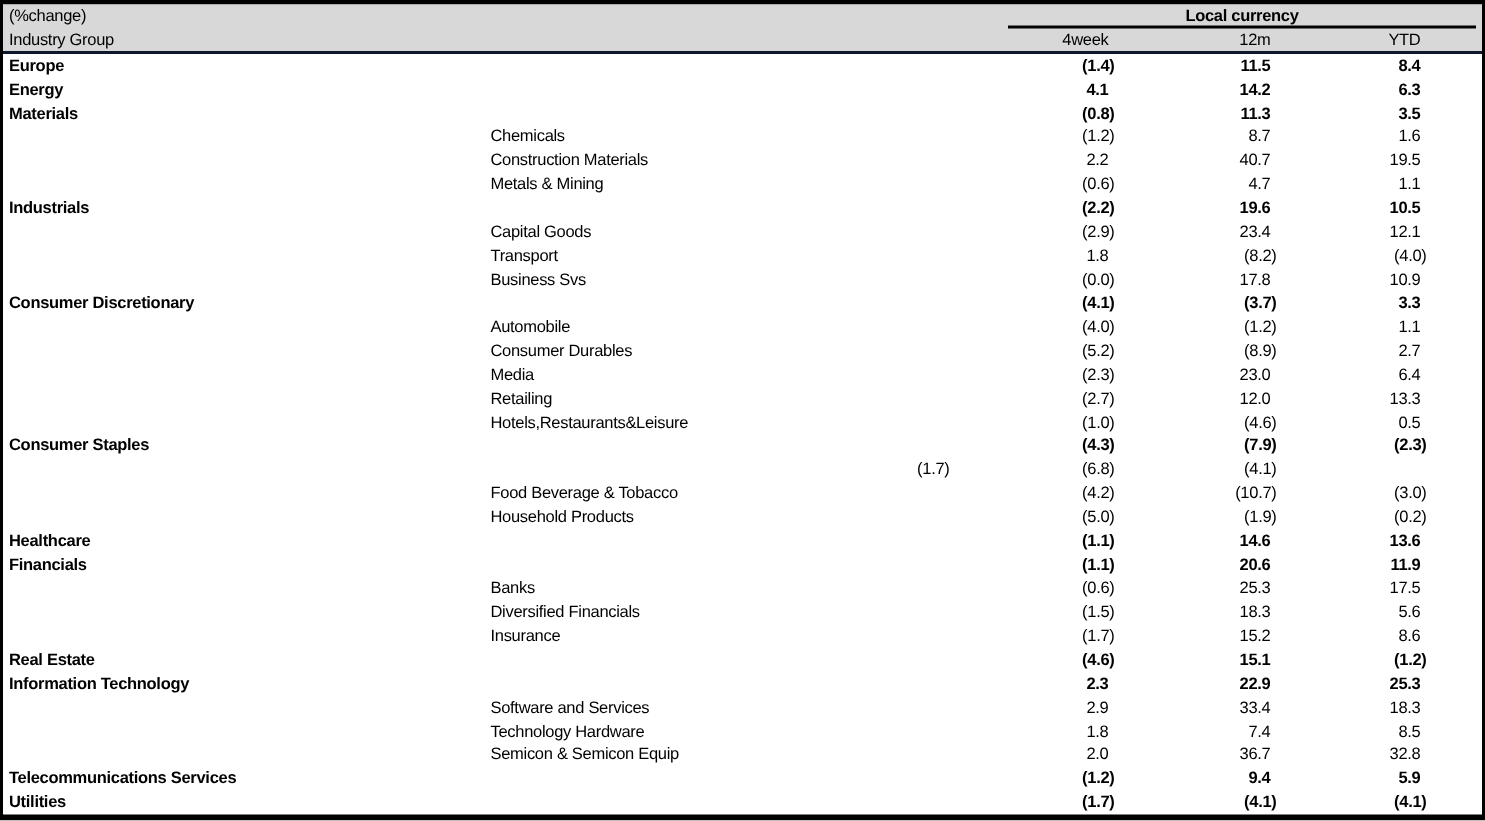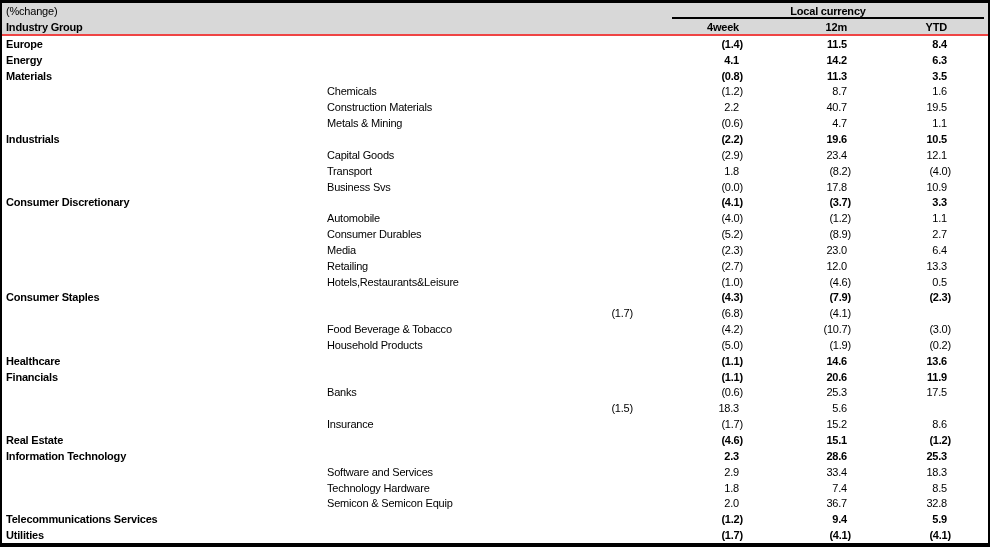--- a/index.html
+++ b/index.html
@@ -17,21 +17,21 @@
     border-top-width: 3px;
     border-bottom-width: 4px;
     display: flex;
     flex-direction: column;
     font-size: 11px;
     letter-spacing: -0.2px;
   }
   
   .thead {
     background: #d8d8d8;
-    border-bottom: 2px solid #ef4444;
+    border-bottom: 2px solid #0f172a;
     flex: 0 0 auto;
   }
   .hrow1 {
     position: relative;
     height: 16px;
     display: flex;
     align-items: center;
   }
   .pct-label { padding-left: 4px; font-weight: normal; }
   .lc-cell {
@@ -46,21 +46,21 @@
     font-weight: bold;
   }
   .grid {
     display: grid;
     grid-template-columns: 1fr 110px 108px 100px;
     padding-right: 37px;
     align-items: center;
   }
   .hrow2 {
     height: 15px;
-    font-weight: bold;
+    font-weight: normal;
   }
   .label { padding-left: 4px; white-space: nowrap; overflow: hidden; }
   .label.sub { padding-left: 325px; font-weight: normal; }
   .val { text-align: right; white-space: nowrap; }
   .val.np { padding-right: 4px; }
   
   .tbody {
     flex: 1 1 auto;
     display: flex;
     flex-direction: column;
@@ -216,40 +216,41 @@
         <div class="val np">20.6</div>
         <div class="val np">11.9</div>
       </div>
       <div class="row grid">
         <div class="label sub">Banks</div>
         <div class="val">(0.6)</div>
         <div class="val np">25.3</div>
         <div class="val np">17.5</div>
       </div>
       <div class="row grid">
+        <div class="label sub">Diversified Financials</div>
         <div class="val">(1.5)</div>
         <div class="val np">18.3</div>
         <div class="val np">5.6</div>
       </div>
       <div class="row grid">
         <div class="label sub">Insurance</div>
         <div class="val">(1.7)</div>
         <div class="val np">15.2</div>
         <div class="val np">8.6</div>
       </div>
       <div class="row grid group">
         <div class="label">Real Estate</div>
         <div class="val">(4.6)</div>
         <div class="val np">15.1</div>
         <div class="val">(1.2)</div>
       </div>
       <div class="row grid group">
         <div class="label">Information Technology</div>
         <div class="val np">2.3</div>
-        <div class="val np">28.6</div>
+        <div class="val np">22.9</div>
         <div class="val np">25.3</div>
       </div>
       <div class="row grid">
         <div class="label sub">Software and Services</div>
         <div class="val np">2.9</div>
         <div class="val np">33.4</div>
         <div class="val np">18.3</div>
       </div>
       <div class="row grid">
         <div class="label sub">Technology Hardware</div>

